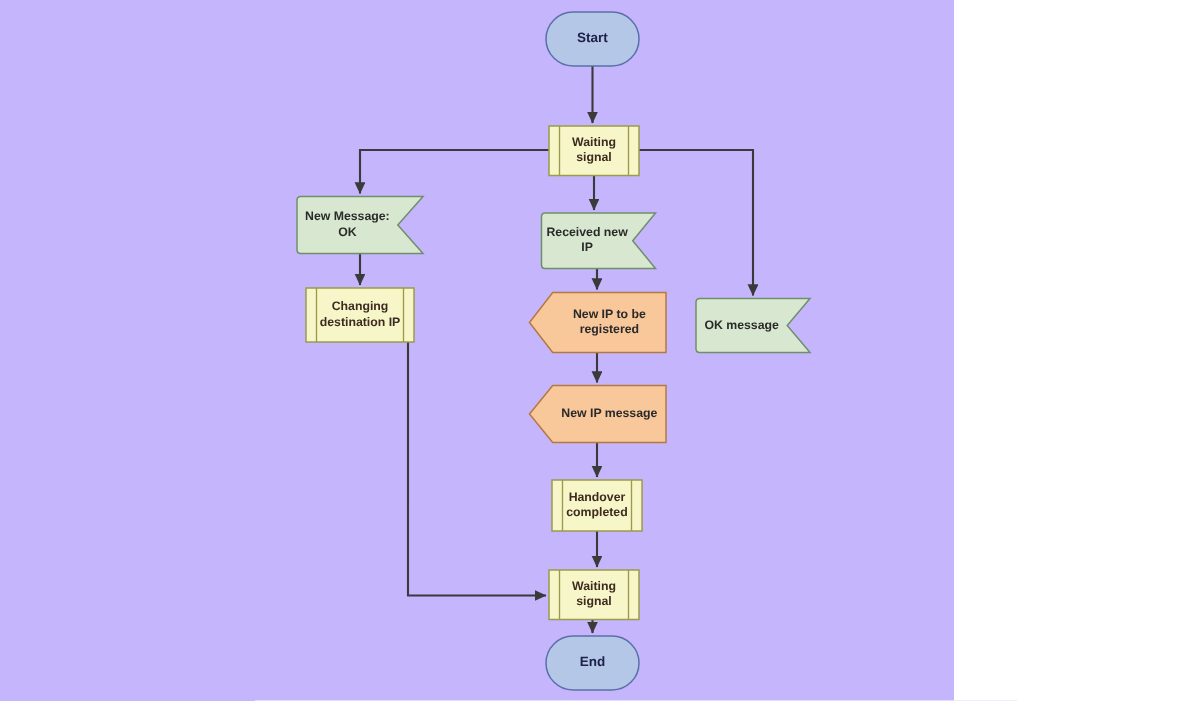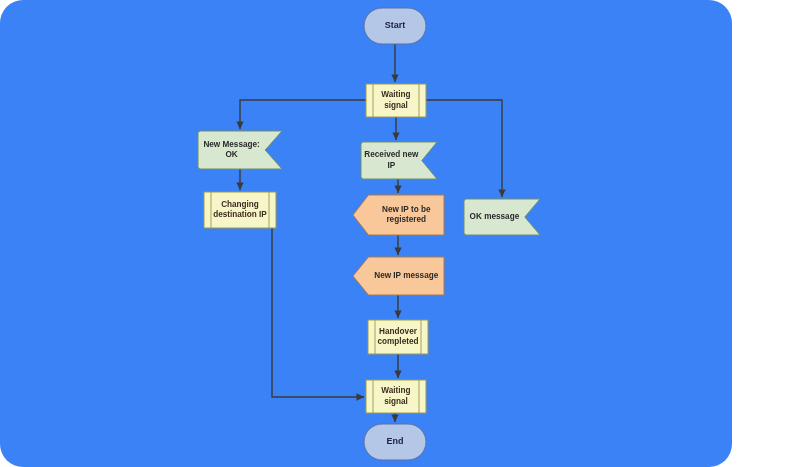--- a/index.html
+++ b/index.html
@@ -9,24 +9,23 @@
     background: #ffffff;
   }
   body {
     width: 800px;
     height: 467px;
     font-family: "Liberation Sans", sans-serif;
     overflow: hidden;
   }
   #diagram-canvas {
     position: relative;
-    width: 732px;
+    width: 636px;
     height: 467px;
-    background: #3b82f6;
-    border-radius: 23px;
+    background: #c4b5fd;
   }
   #flow-svg {
     position: absolute;
     left: 0;
     top: 0;
     width: 800px;
     height: 467px;
   }
   .node-label {
     font-family: "Liberation Sans", sans-serif;

